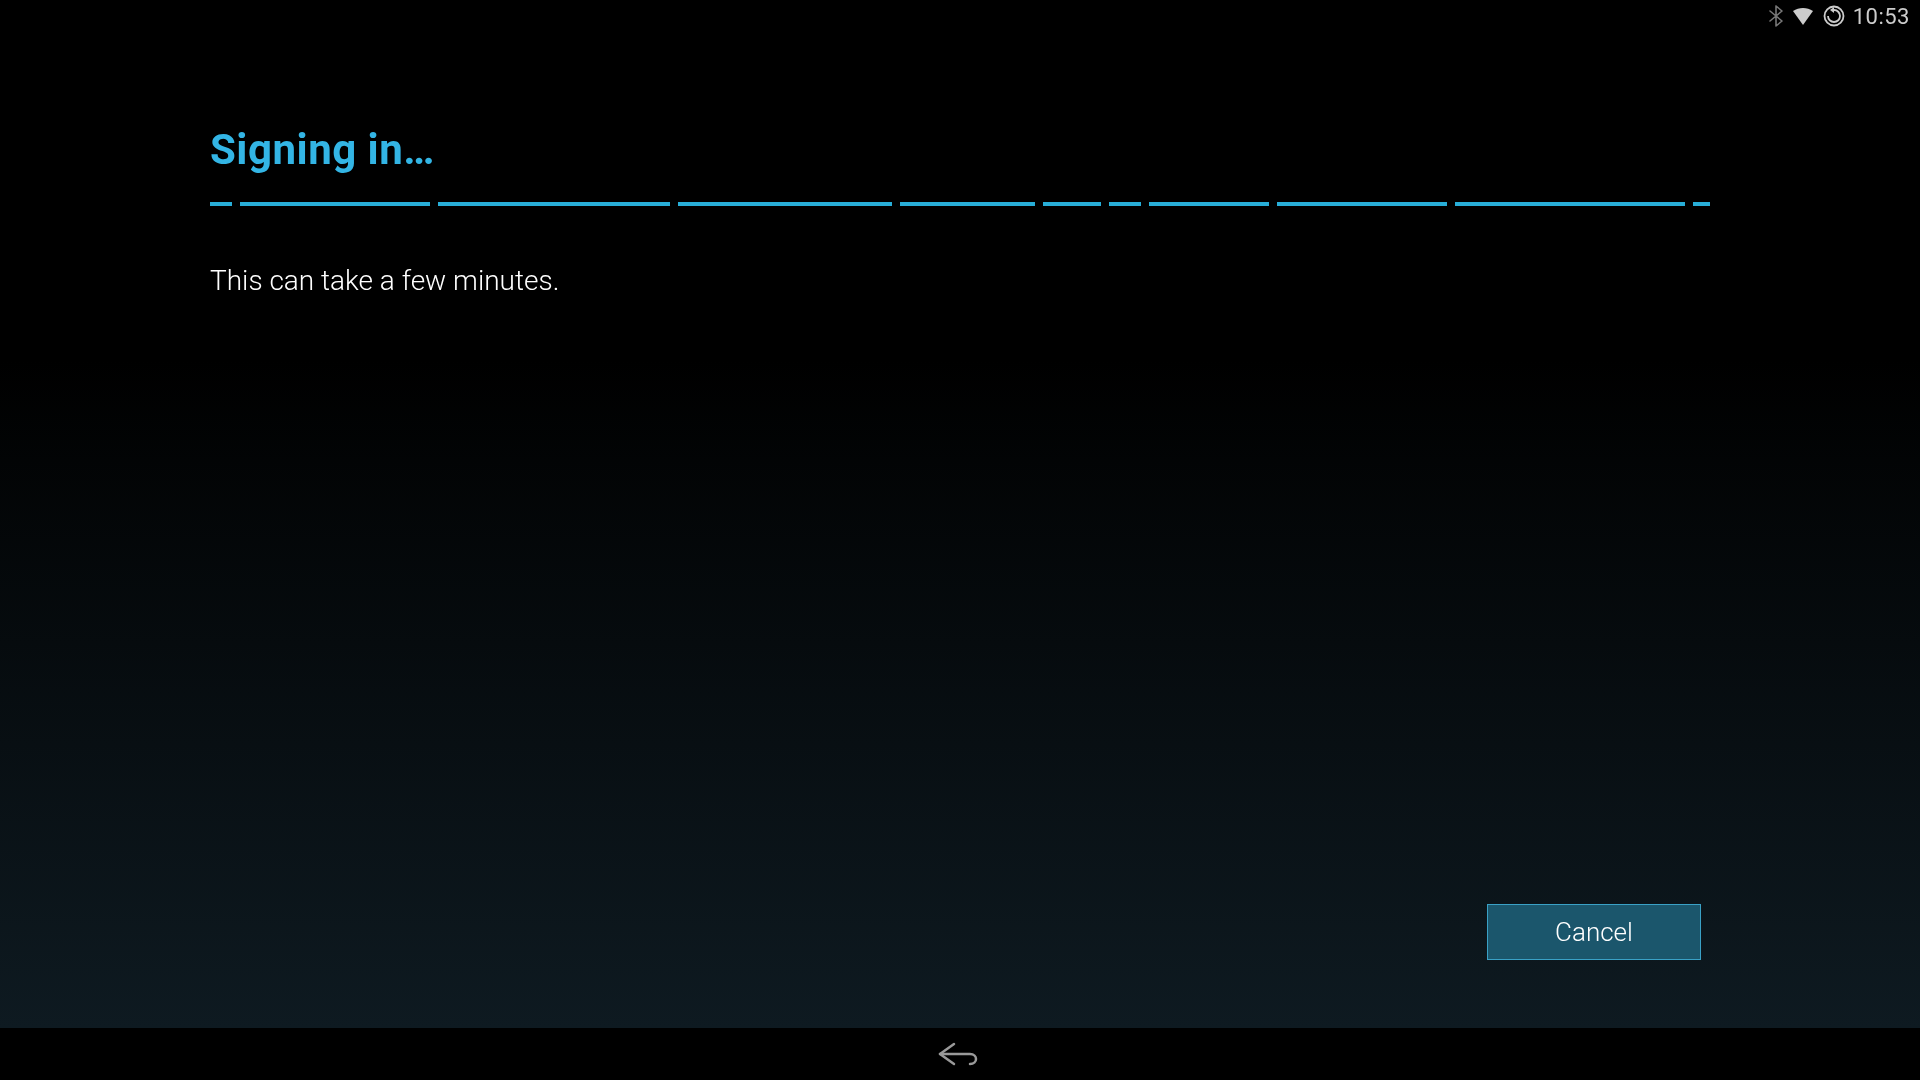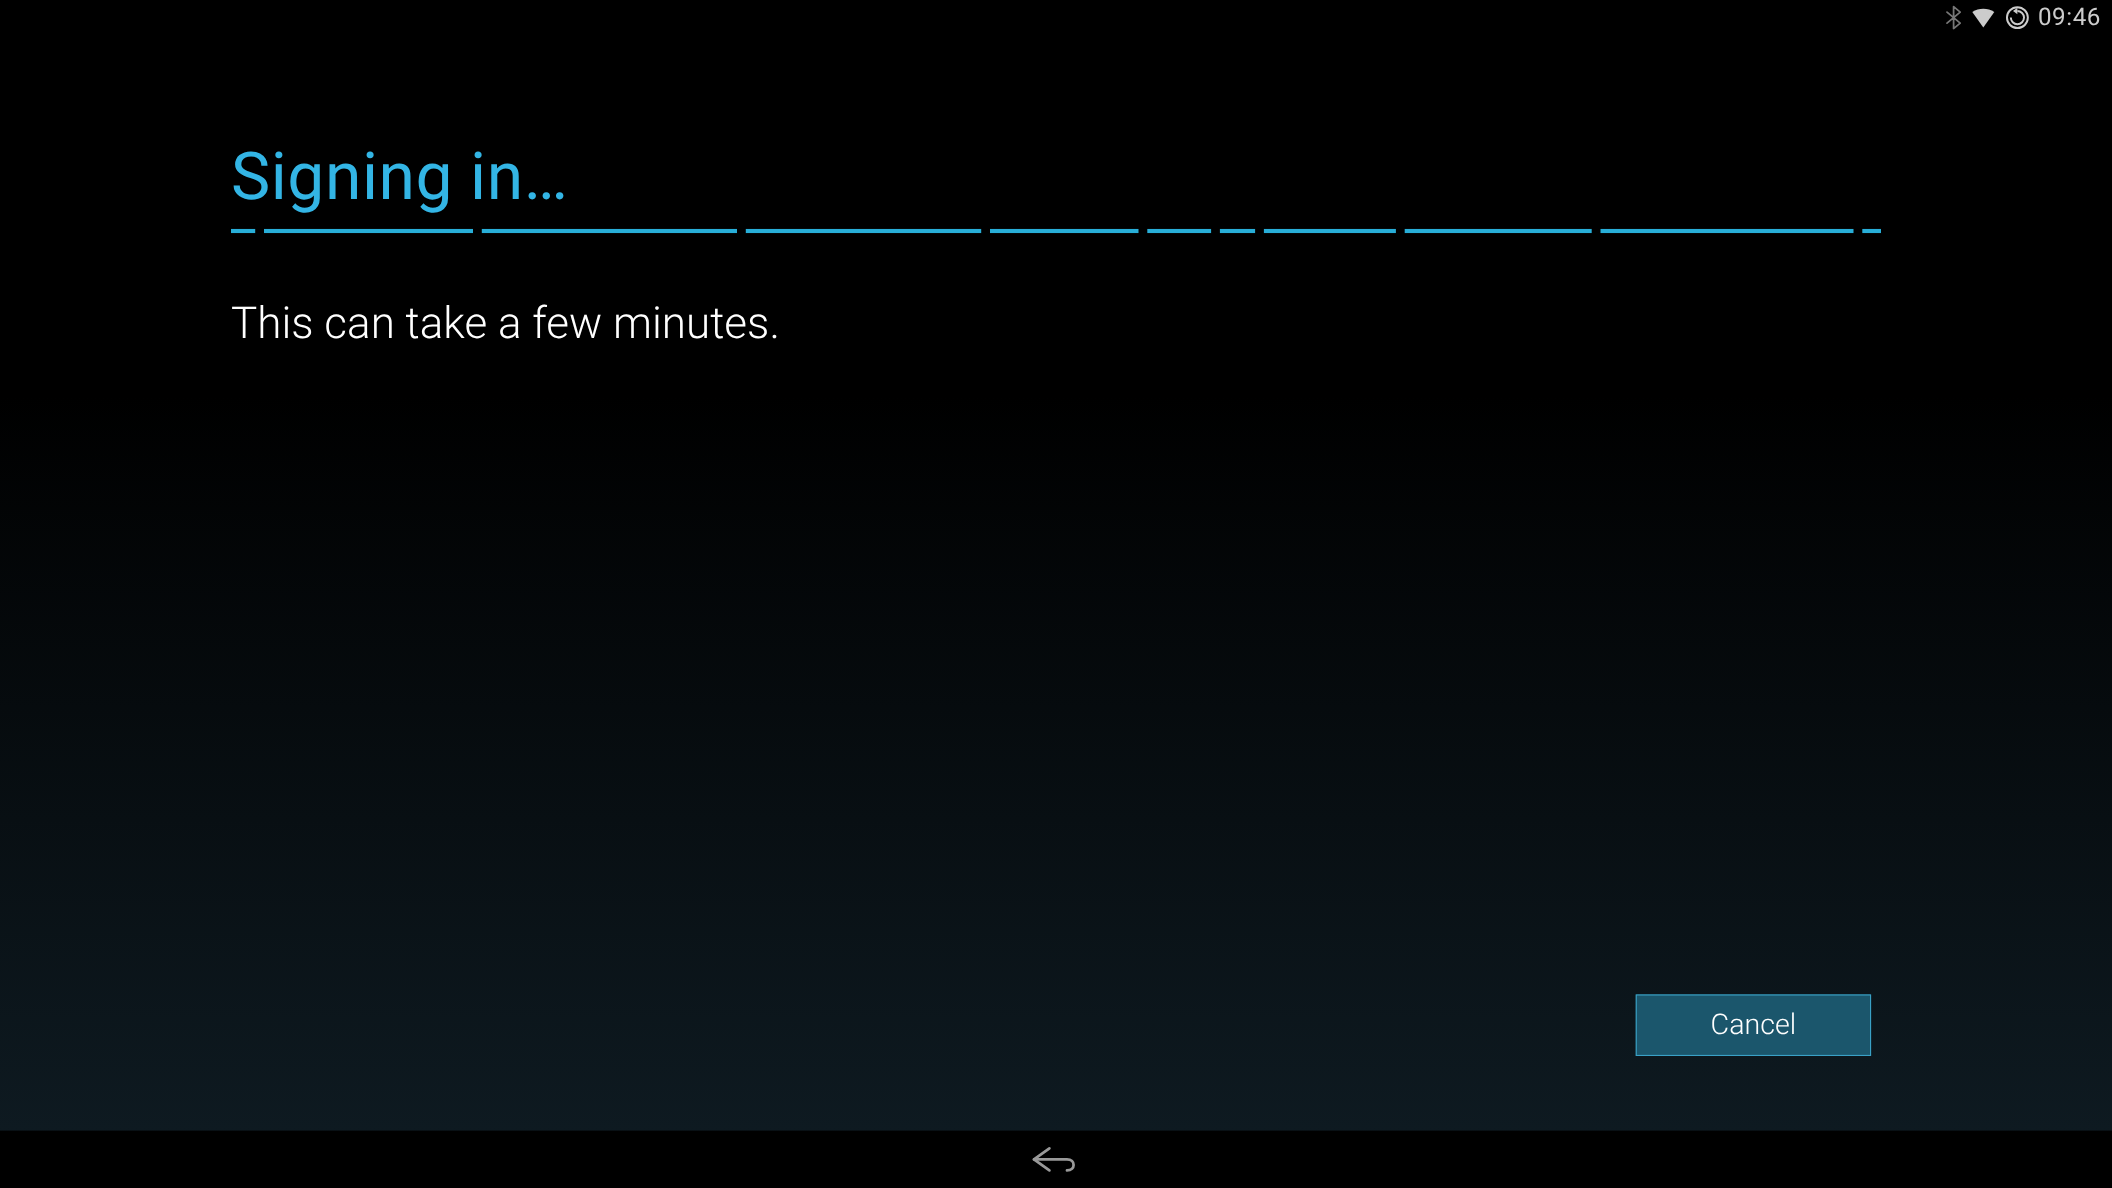--- a/index.html
+++ b/index.html
@@ -54,45 +54,45 @@
     }
 
     .content-inner {
       padding: 125px 210px 0 210px;
       position: relative;
       height: 100%;
     }
 
     .page-title {
       color: #33b5e5;
-      font-size: 60px;
-      font-weight: 400;
+      font-size: 42px;
+      font-weight: 700;
       letter-spacing: 0.5px;
-      margin-bottom: 12px;
+      margin-bottom: 28px;
     }
 
     
     .progress-line {
       height: 4px;
       width: 100%;
       margin-bottom: 58px;
       display: flex;
       gap: 8px;
       overflow: hidden;
     }
 
     .progress-seg {
       height: 4px;
       background: #28aed8;
       flex: 0 0 auto;
     }
 
     .subtitle {
       color: #ffffff;
-      font-size: 40px;
+      font-size: 28px;
       font-weight: 300;
     }
 
     
     .cancel-button {
       position: absolute;
       right: 219px;
       bottom: 68px;
       width: 214px;
       height: 56px;
@@ -140,21 +140,21 @@
         <path d="M12 19 L22 5 C16 1 8 1 2 5 Z" fill="#ccc"></path>
       </svg>
     </span>
     <span class="status-icon">
       <svg width="22" height="22" viewBox="0 0 22 22">
         <circle cx="11" cy="11" r="9.5" stroke="#ccc" stroke-width="1.8" fill="none"></circle>
         <path d="M11 5 A6 6 0 1 1 5 11" stroke="#ccc" stroke-width="1.8" fill="none"></path>
         <path d="M11 2 L11 8 L7 5 Z" fill="#ccc"></path>
       </svg>
     </span>
-    <span class="status-time">09:46</span>
+    <span class="status-time">10:53</span>
   </div>
 
   <div class="content-inner">
     <h1 class="page-title">Signing in…</h1>
 
     <div class="progress-line">
       <div class="progress-seg" style="width:22px"></div>
       <div class="progress-seg" style="width:190px"></div>
       <div class="progress-seg" style="width:232px"></div>
       <div class="progress-seg" style="width:214px"></div>

